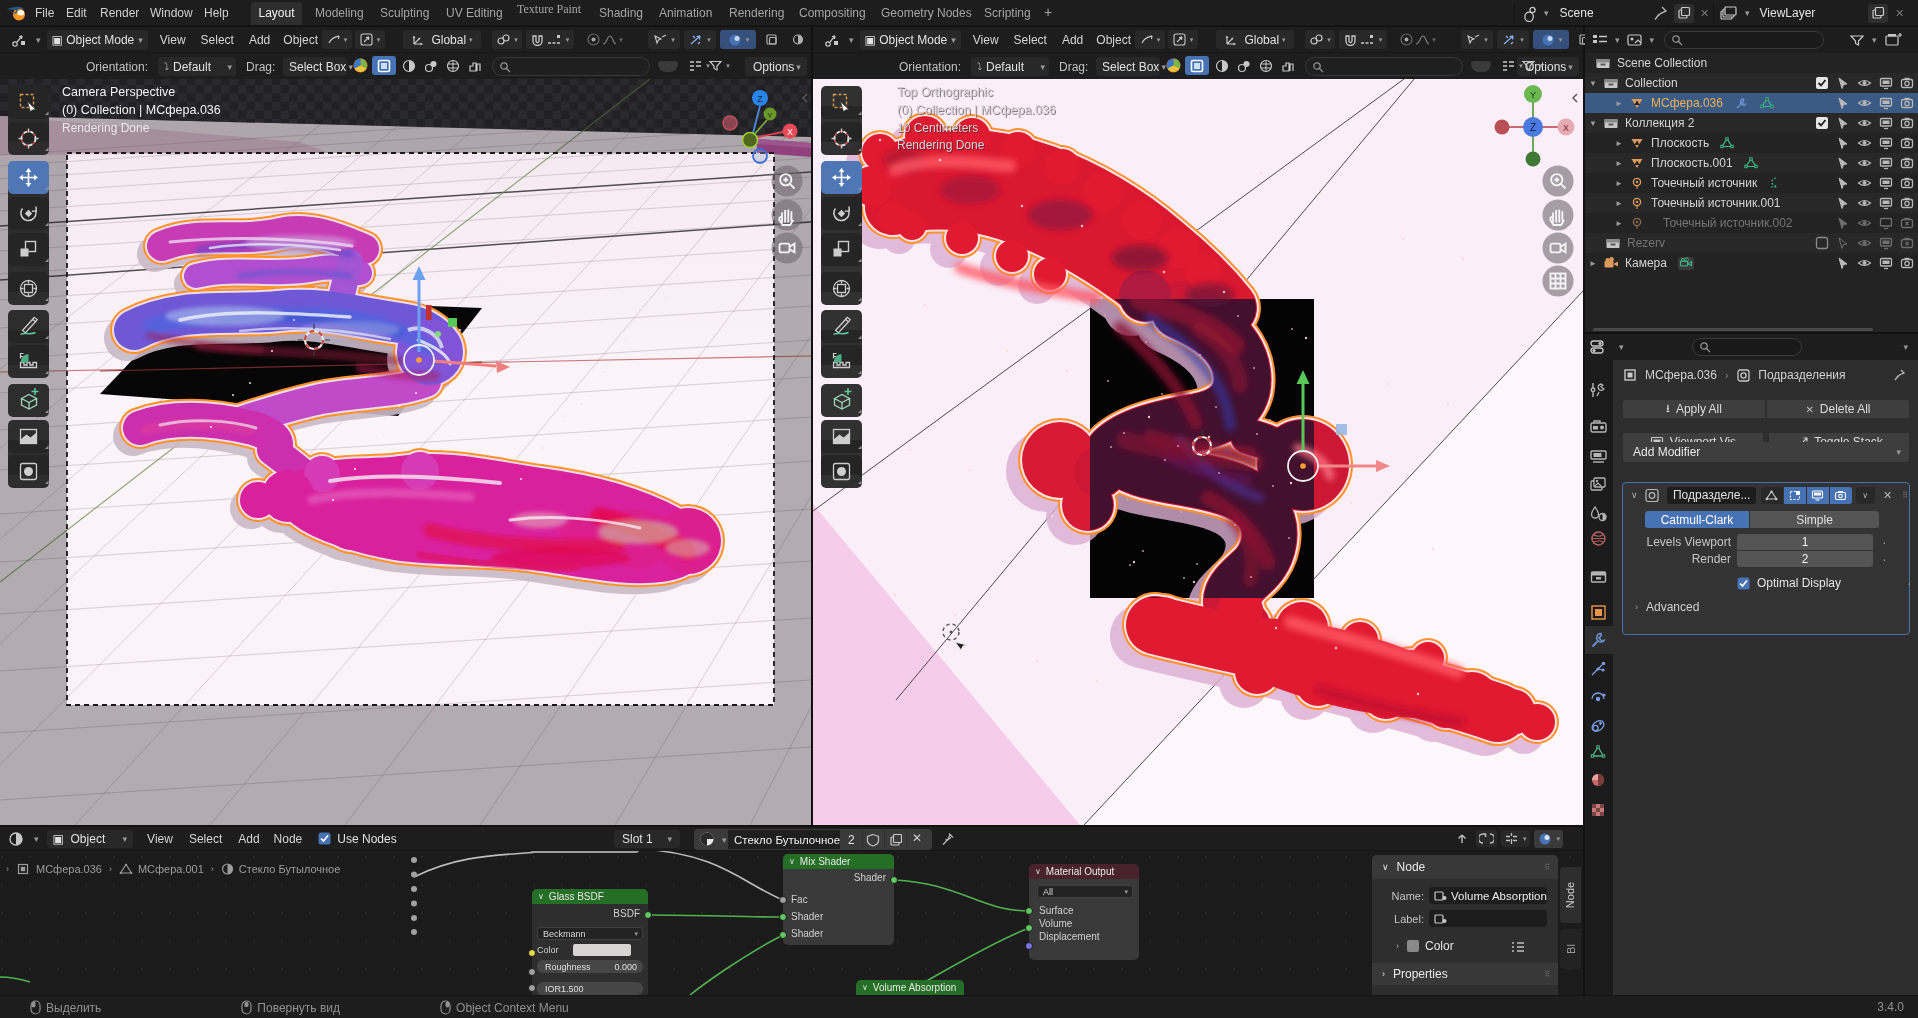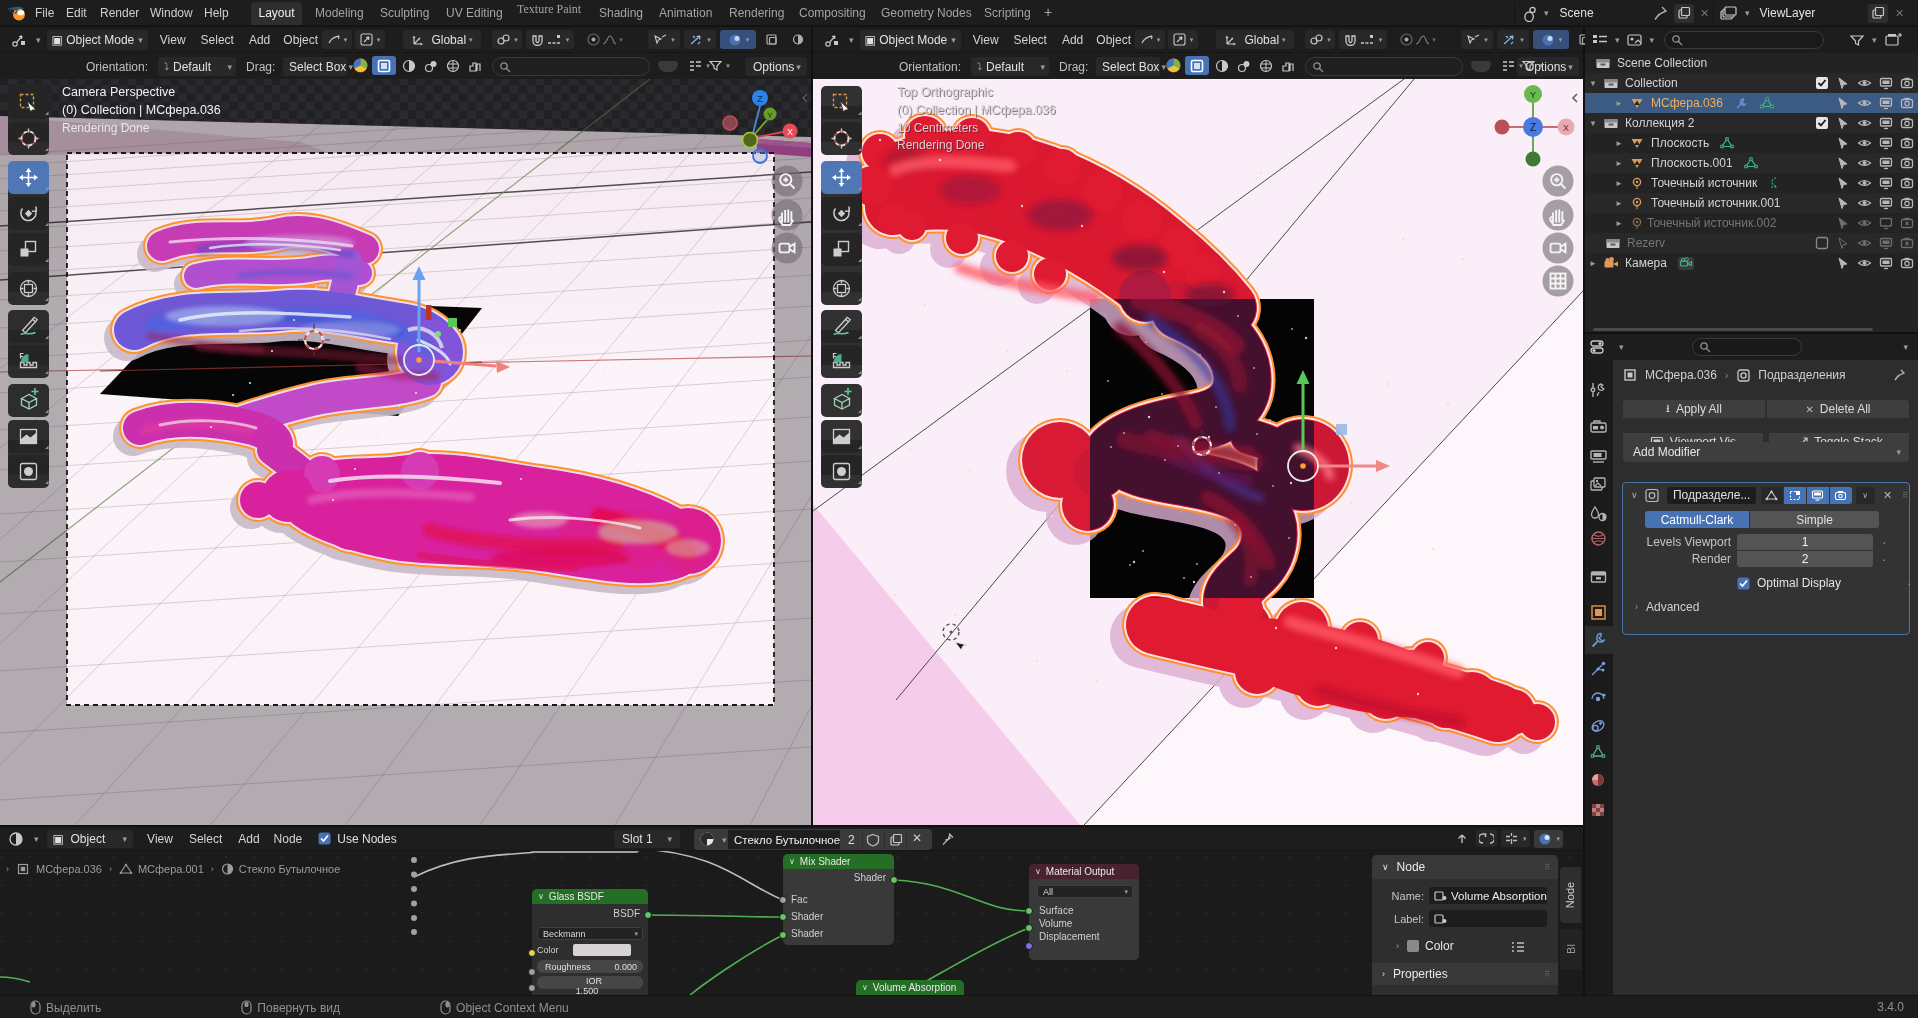--- a/index.html
+++ b/index.html
@@ -1514,21 +1514,21 @@
           </svg>
         </div>
       </div>
       <div class="row" style="position:relative;height:20px;background:#232323;padding-left:30px;color:#757575;">
         <span style="font-size:8px;color:#9a9a9a;width:14px;">►</span>
         <svg width="16" height="14" style="flex:none">
           <circle cx="8" cy="6" r="3.6" fill="none" stroke="#8a6a4a" stroke-width="1.4"></circle>
           <path d="M6.5 10 h3 M7 12 h2" stroke="#8a6a4a" stroke-width="1.2"></path>
           <circle cx="8" cy="6" r="1.2" fill="#8a6a4a"></circle>
         </svg>
-        <span style="margin-left:2px;">Точечный источник.002</span>
+        <span style="margin-left:18px;">Точечный источник.002</span>
         <div class="row" style="position:absolute;right:4px;top:0;height:20px;gap:7px;">
           <span style="width:0px"></span>
           <svg width="14" height="14">
             <path d="M3 2 L11 8 L7.5 8.5 L6 12.5 Z" fill="#6e6e6e" stroke="#6e6e6e" stroke-width="1"></path>
           </svg>
           <svg width="15" height="14">
             <path d="M1.5 7 Q7.5 2 13.5 7 Q7.5 12 1.5 7 Z" fill="none" stroke="#6e6e6e" stroke-width="1.2"></path>
             <circle cx="7.5" cy="7" r="2" fill="#6e6e6e"></circle>
           </svg>
           <svg width="14" height="14">
@@ -1876,21 +1876,21 @@
         <span class="ddv" style="margin-right:4px;font-size:7px;">▾</span>
       </div>
     <div class="row" style="margin:4px 5px 0 5px;color:#d0d0d0;">
         <span style="font-size:9px;">Color</span>
         <div style="margin-left:14px;width:58px;height:12px;background:#d8d4d4;border-radius:2px;"></div>
       </div>
     <div class="row" style="margin:4px 5px 0 5px;height:13px;background:#464646;border-radius:6px;color:#e0e0e0;justify-content:space-between;">
         <span style="margin-left:8px;font-size:9px;">Roughness</span>
         <span style="margin-right:6px;font-size:9px;">0.000</span>
       </div>
-    <div class="row" style="margin:3px 5px 0 5px;height:13px;background:#464646;border-radius:6px;color:#e0e0e0;justify-content:flex-start;flex-direction:column;">
+    <div class="row" style="margin:9px 5px 0 5px;height:13px;background:#464646;border-radius:6px;color:#e0e0e0;justify-content:flex-start;">
         <span style="margin-left:8px;font-size:9px;">IOR</span>
         <span style="margin-right:6px;font-size:9px;">1.500</span>
       </div>
   </div>
 
   <div class="abs" style="left:783px;top:27px;width:111px;height:91px;background:#3d3d3de8;border-radius:5px;font-size:10px;">
     <div class="row" style="height:15px;background:#256e25;border-radius:5px 5px 0 0;color:#e8e8e8;">
         <span style="margin-left:6px;font-size:8px;color:#cfe0cf;">∨</span>
         <span style="margin-left:5px;">Mix Shader</span>
       </div>

